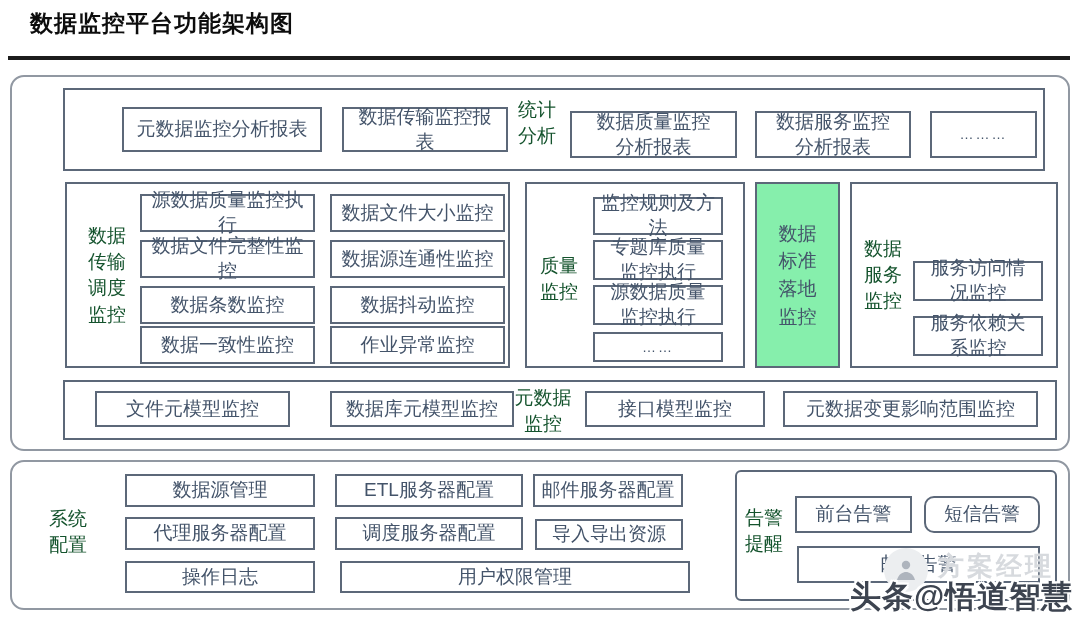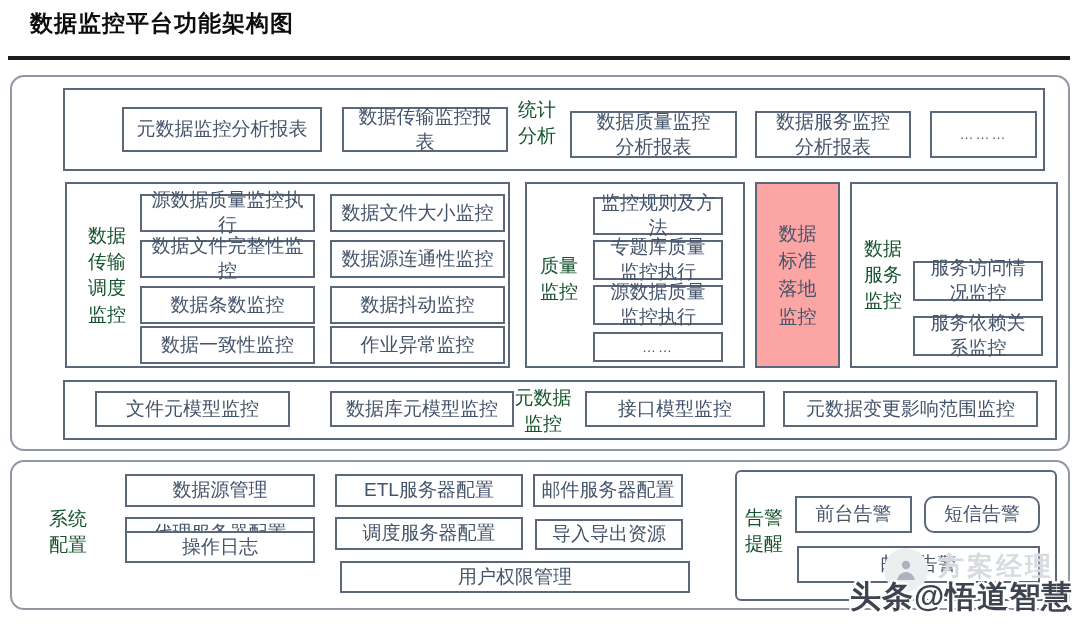--- a/index.html
+++ b/index.html
@@ -25,21 +25,21 @@
     justify-content:center;text-align:center;word-break:break-all;padding:0 6px;
   }
   .tbox{padding:0 16px;}
   .qbox{padding:0 8px;}
   .sbox{padding:0 14px;}
   .glabel{
     position:absolute;color:#14532d;font-size:19px;line-height:1.38;
     word-break:break-all;text-align:center;
   }
   .standalone{
-    position:absolute;border:2px solid #5c6879;box-sizing:border-box;background:#fca5a5;
+    position:absolute;border:2px solid #5c6879;box-sizing:border-box;background:#86efac;
     display:flex;align-items:center;justify-content:center;
   }
   .standalone .inner{
     width:42px;color:#44546a;font-size:19px;line-height:1.45;word-break:break-all;text-align:center;
   }
   .dots{letter-spacing:2px;font-size:14px;}
   
   .wm-circle{
     position:absolute;left:884px;top:548px;width:44px;height:44px;border-radius:50%;
     background:#eceef0;z-index:5;display:flex;align-items:center;justify-content:center;
@@ -109,21 +109,21 @@
   <div class="box" style="left:783px;top:391px;width:255px;height:36px;">元数据变更影响范围监控</div>
 
   <div class="outer" style="left:10px;top:460px;width:1060px;height:150px;"></div>
   <div class="glabel" style="left:46px;top:506px;width:44px;">系统配置</div>
   <div class="box" style="left:125px;top:474px;width:190px;height:33px;">数据源管理</div>
   <div class="box" style="left:335px;top:474px;width:188px;height:33px;">ETL服务器配置</div>
   <div class="box" style="left:533px;top:474px;width:150px;height:33px;">邮件服务器配置</div>
   <div class="box" style="left:125px;top:517px;width:190px;height:33px;">代理服务器配置</div>
   <div class="box" style="left:335px;top:517px;width:188px;height:33px;">调度服务器配置</div>
   <div class="box" style="left:535px;top:519px;width:148px;height:31px;">导入导出资源</div>
-  <div class="box" style="left:125px;top:531px;width:190px;height:32px;font-family:Liberation Serif, serif;">操作日志</div>
+  <div class="box" style="left:125px;top:561px;width:190px;height:32px;font-family:Liberation Serif, serif;">操作日志</div>
   <div class="box" style="left:340px;top:561px;width:350px;height:32px;">用户权限管理</div>
 
   <div class="container" style="left:735px;top:470px;width:322px;height:131px;border-radius:6px;"></div>
   <div class="glabel" style="left:742px;top:505px;width:44px;">告警提醒</div>
   <div class="box" style="left:795px;top:496px;width:117px;height:37px;">前台告警</div>
   <div class="box" style="left:924px;top:496px;width:116px;height:37px;border-radius:10px;">短信告警</div>
   <div class="box" style="left:797px;top:546px;width:243px;height:37px;">邮件告警</div>
 
   <div class="wm-circle">
     <svg width="26" height="26" viewBox="0 0 26 26">

